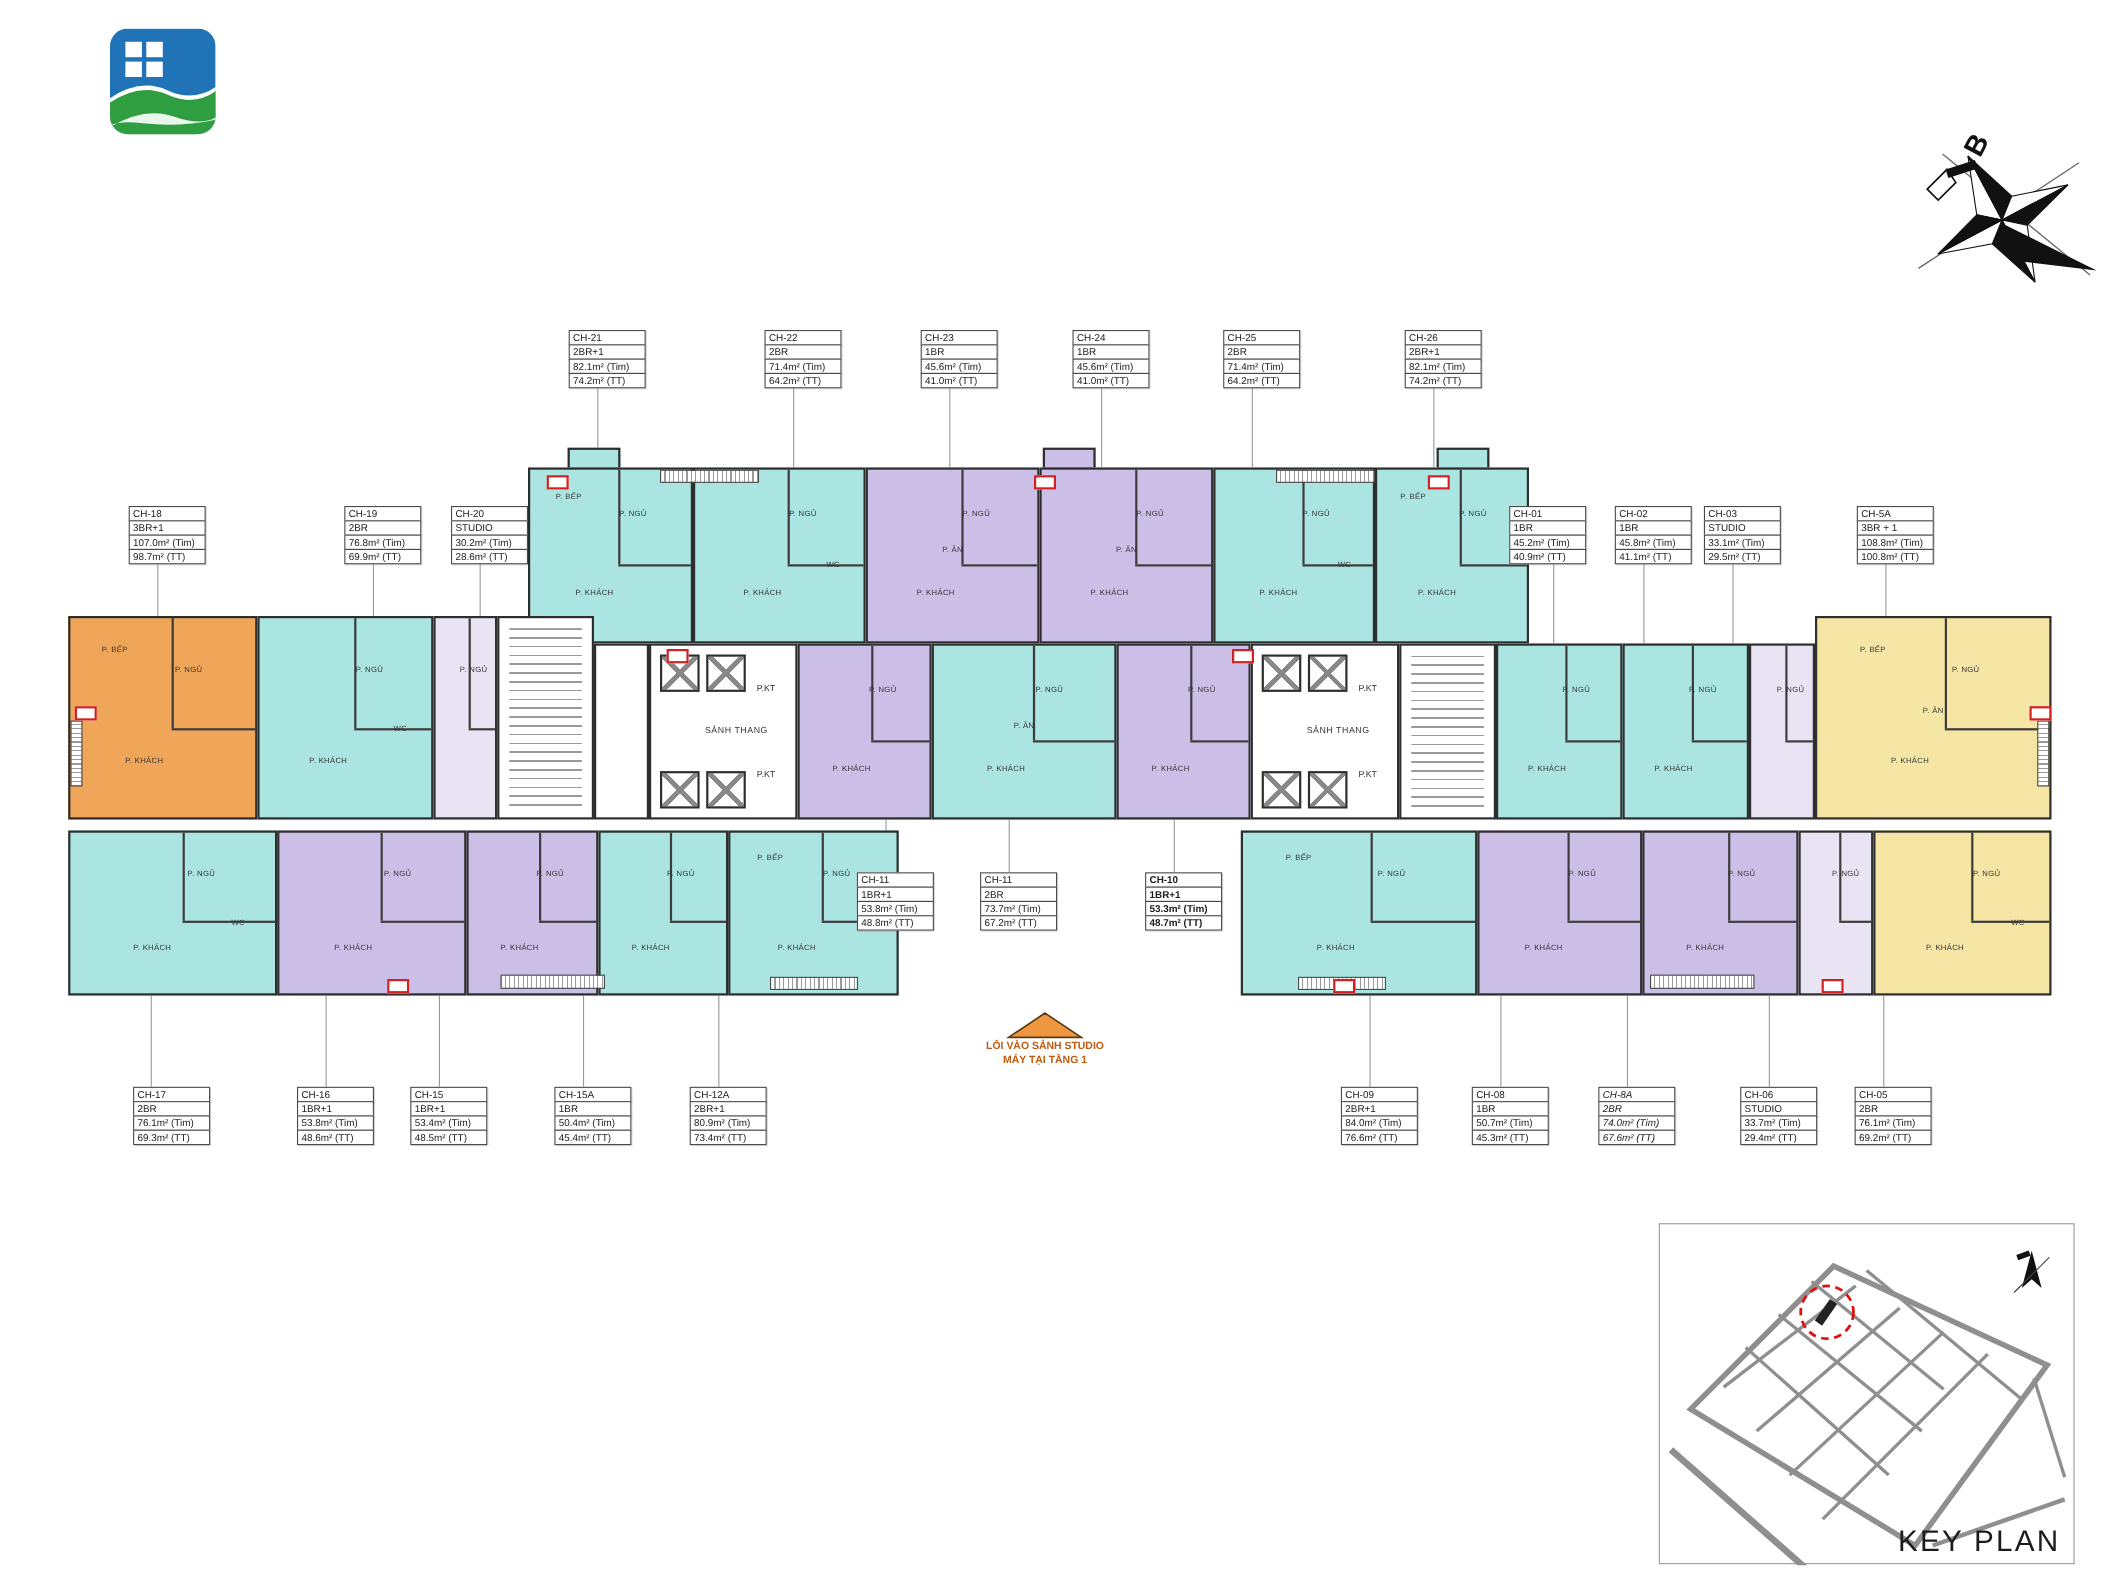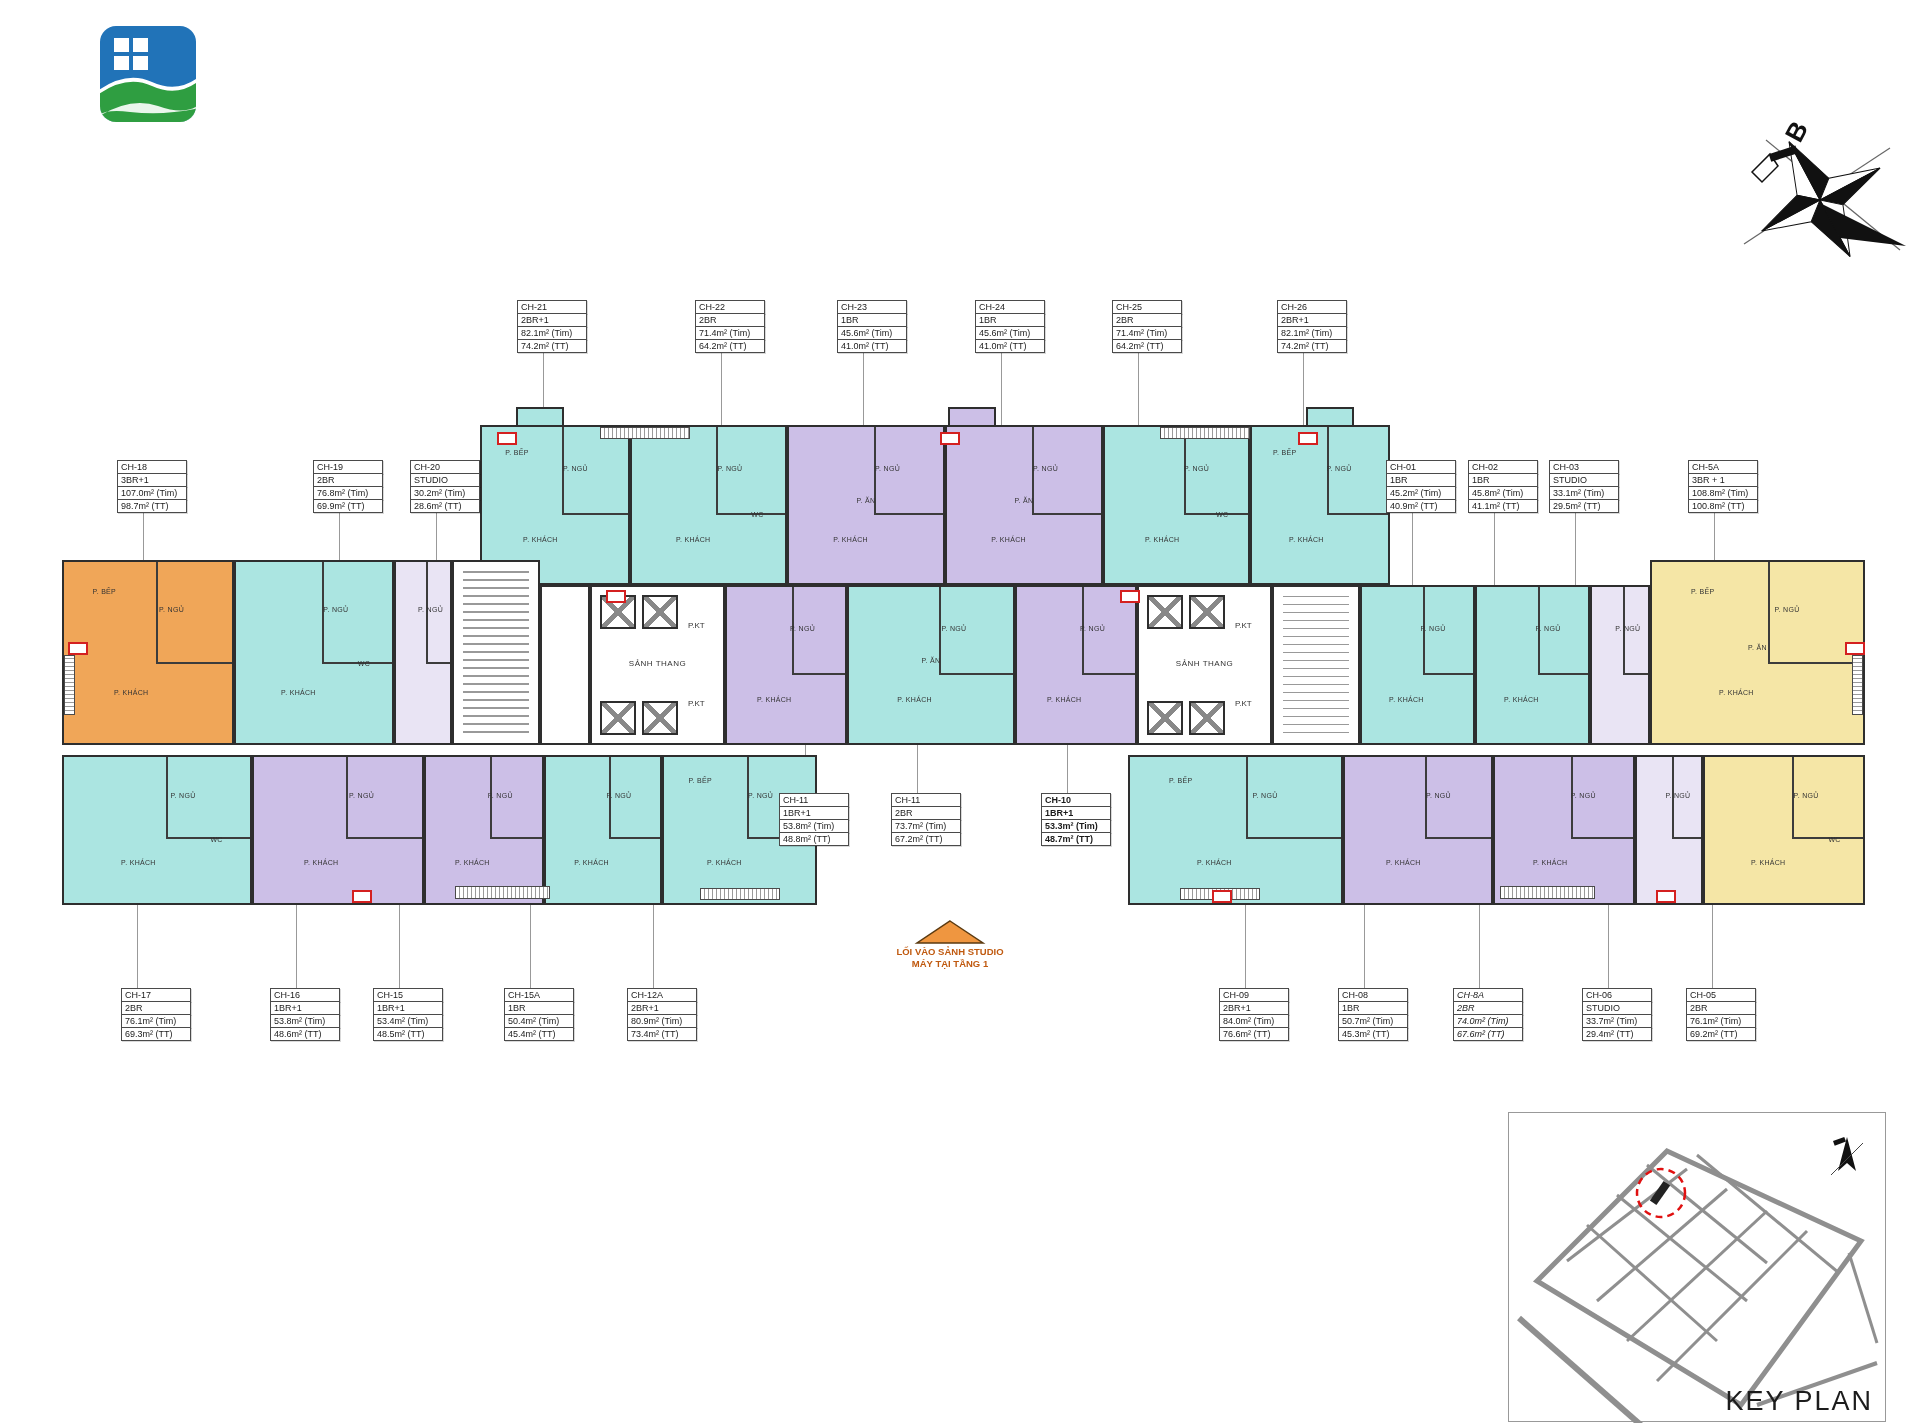--- a/index.html
+++ b/index.html
@@ -25,21 +25,21 @@
   .uc-cyan{background:var(--cyan);} .uc-purple{background:var(--purple);}
   .uc-lavender{background:var(--lavender);} .uc-orange{background:var(--orange);}
   .uc-yellow{background:var(--yellow);} .uc-white{background:#fff;}
   .iwv,.iwh{position:absolute;background:#3c3c3c;}
   .rm{position:absolute;font-size:7px;color:#333;transform:translate(-50%,-50%);
       white-space:nowrap;letter-spacing:0.3px;z-index:3;}
   .lift{position:absolute;width:36px;height:34px;border:2px solid #2e2e2e;box-sizing:border-box;
         background:linear-gradient(45deg,transparent 45%,#888 45%,#888 55%,transparent 55%),
                    linear-gradient(-45deg,transparent 45%,#888 45%,#888 55%,transparent 55%),#fff;}
   .corelbl{position:absolute;left:0;width:100%;text-align:center;top:46%;font-size:8px;color:#333;
-           letter-spacing:0.5px;z-index:3;}
+           letter-spacing:0.5px;z-index:3;padding-left:12px;}
   .pkt{position:absolute;font-size:8px;color:#333;z-index:3;}
   .stairs{position:absolute;inset:9px;background:repeating-linear-gradient(180deg,#999 0 1.5px,transparent 1.5px 8px);}
   .hatch{position:absolute;border:1px solid #4a4a4a;box-sizing:border-box;z-index:3;
          background:repeating-linear-gradient(90deg,#fff 0 3px,#9a9a9a 3px 4px);}
   .hatch.v{background:repeating-linear-gradient(0deg,#fff 0 3px,#9a9a9a 3px 4px);}
   .redbox{position:absolute;width:16px;height:9px;border:2px solid #d42020;background:#fff;z-index:4;}
   .circ{position:absolute;width:46px;height:46px;border:1.5px solid #777;border-radius:50%;z-index:1;}
 
   
   .ulabel{position:absolute;width:70px;z-index:6;font-size:9px;color:#1a1a1a;}
@@ -377,21 +377,21 @@
         <div class="ur">69.9m² (TT)</div>
       </div>
       <div class="leader" style="left: 339px; top: 512px; height: 48px;"></div>
       <div class="ulabel" style="left: 410px; top: 460px;">
         <div class="ur">CH-20</div>
         <div class="ur">STUDIO</div>
         <div class="ur">30.2m² (Tim)</div>
         <div class="ur">28.6m² (TT)</div>
       </div>
       <div class="leader" style="left: 436px; top: 512px; height: 48px;"></div>
-      <div class="ulabel" style="left: 1386px; top: 460px;">
+      <div class="ulabel" style="left: 1328px; top: 460px; padding-left: 44px;">
         <div class="ur">CH-01</div>
         <div class="ur">1BR</div>
         <div class="ur">45.2m² (Tim)</div>
         <div class="ur">40.9m² (TT)</div>
       </div>
       <div class="leader" style="left: 1412px; top: 512px; height: 73px;"></div>
       <div class="ulabel" style="left: 1468px; top: 460px;">
         <div class="ur">CH-02</div>
         <div class="ur">1BR</div>
         <div class="ur">45.8m² (Tim)</div>

